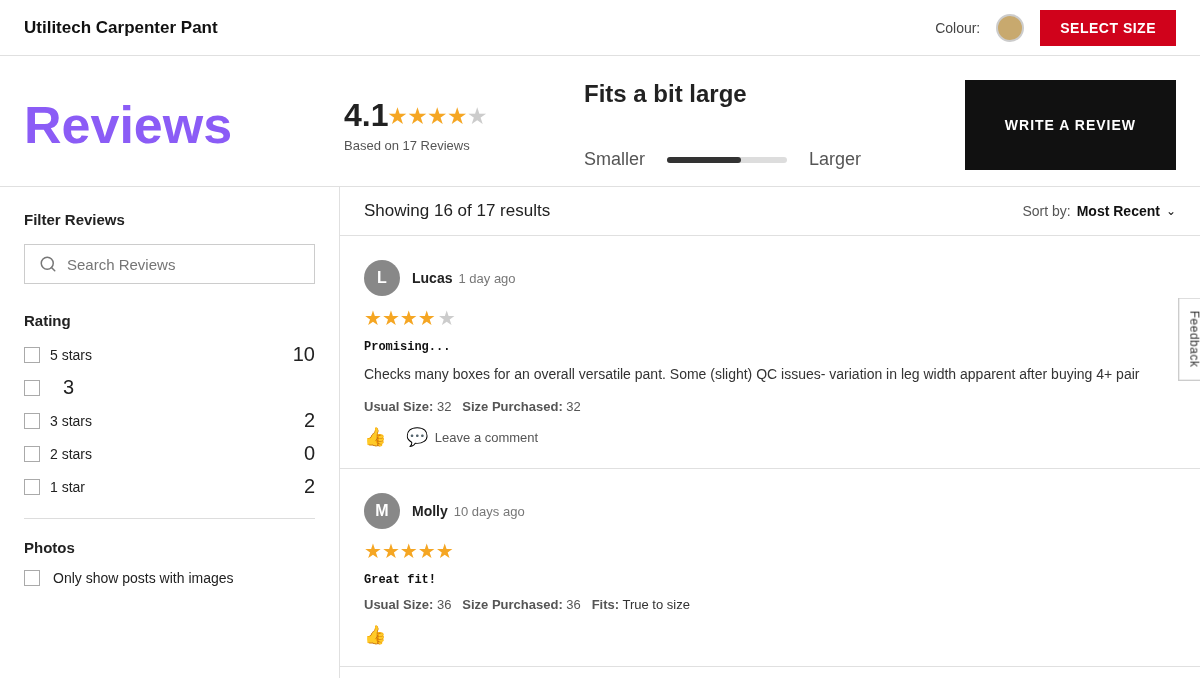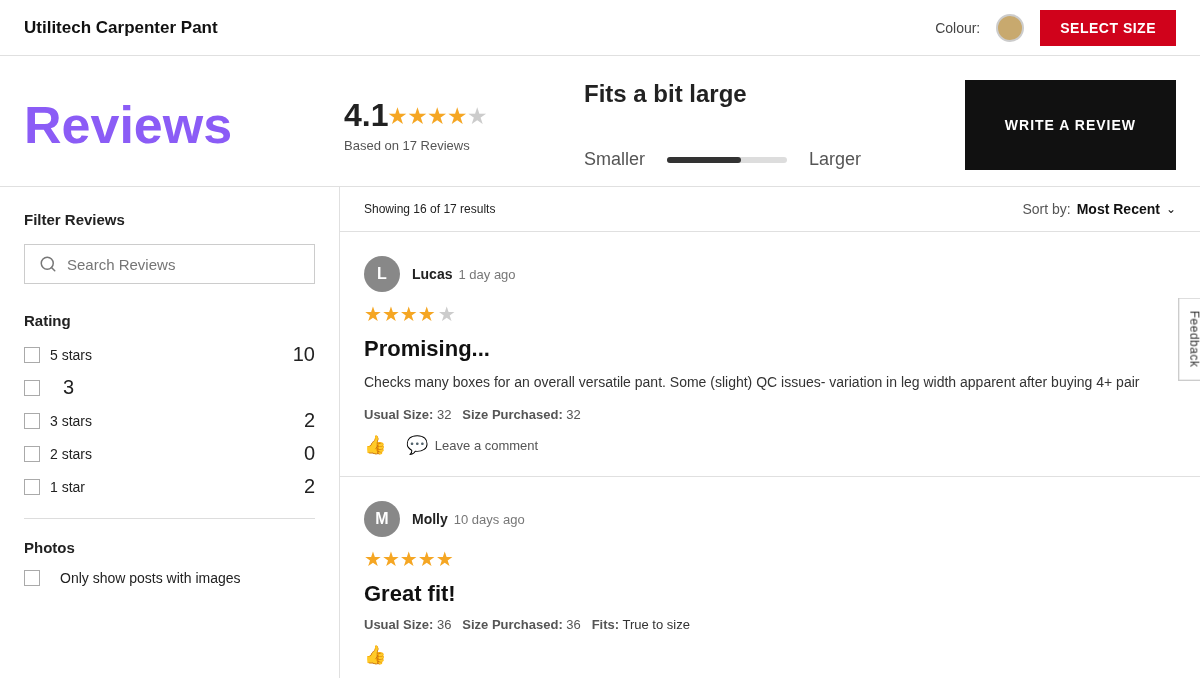--- a/index.html
+++ b/index.html
@@ -214,21 +214,21 @@
       margin: 20px 0;
     }
     .photos-label {
       font-size: 15px;
       font-weight: 700;
       margin-bottom: 14px;
     }
     .photos-filter-row {
       display: flex;
       align-items: center;
-      gap: 20px;
+      gap: 13px;
     }
     .photos-checkbox {
       width: 16px;
       height: 16px;
       border: 1.5px solid #aaa;
       background: #fff;
       flex-shrink: 0;
       cursor: pointer;
       appearance: none;
       -webkit-appearance: none;
@@ -244,21 +244,21 @@
       padding: 0;
     }
     .results-bar {
       display: flex;
       align-items: center;
       justify-content: space-between;
       padding: 14px 24px;
       border-bottom: 1px solid #e0e0e0;
     }
     .results-count {
-      font-size: 12px;
+      font-size: 17px;
       color: #222;
     }
     .sort-bar {
       display: flex;
       align-items: center;
       gap: 6px;
       font-size: 14px;
       color: #555;
     }
     .sort-label {
@@ -302,24 +302,25 @@
       color: #777;
       margin-left: 6px;
       font-weight: 400;
     }
     .review-stars {
       display: flex;
       gap: 2px;
       margin-bottom: 10px;
     }
     .review-title {
-      font-size: 22px;
+      font-size: 12px;
       font-weight: 700;
       color: #111;
       margin-bottom: 10px;
+      font-family: Liberation Mono, monospace;
     }
     .review-body {
       font-size: 14px;
       color: #333;
       line-height: 1.5;
       margin-bottom: 14px;
     }
     .review-meta {
       font-size: 13px;
       color: #555;

